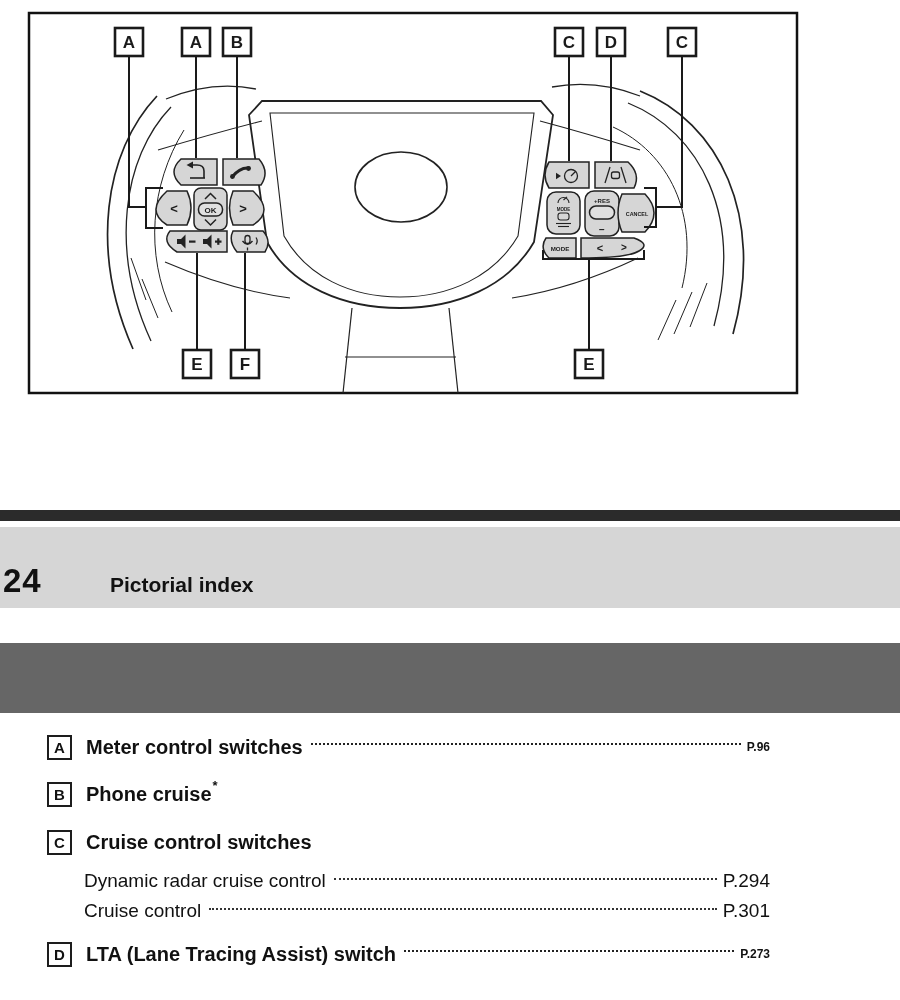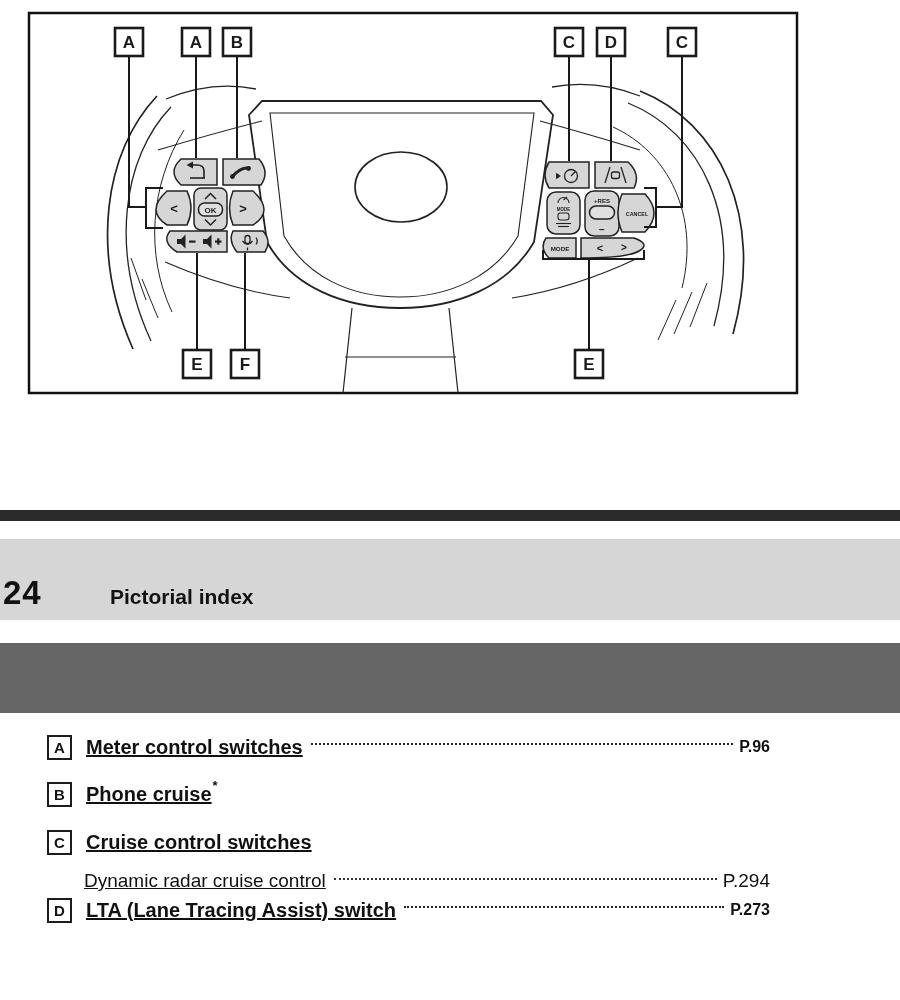--- a/index.html
+++ b/index.html
@@ -2,32 +2,32 @@
 <html><head>
 <meta charset="utf-8">
 <style>
   html,body{margin:0;padding:0;background:#ffffff;}
   body{width:900px;height:1000px;position:relative;font-family:"Liberation Sans",sans-serif;overflow:hidden;}
   .page{position:absolute;inset:0;background:#fff;}
   svg.figure{position:absolute;left:0;top:0;}
   svg text{font-family:"Liberation Sans",sans-serif;fill:#1a1a1a;}
 
   .rule{position:absolute;left:0;top:510px;width:900px;height:11px;background:#2b2b2b;}
-  .band-light{position:absolute;left:0;top:539px;width:900px;height:81px;background:#d6d6d6;}
+  .band-light{position:absolute;left:0;top:527px;width:900px;height:81px;background:#d6d6d6;}
   .pagenum{position:absolute;left:3px;bottom:8px;font-size:33px;font-weight:bold;color:#111;letter-spacing:1px;}
   .sec-title{position:absolute;left:110px;bottom:11px;font-size:21px;font-weight:bold;color:#111;}
   .band-dark{position:absolute;left:0;top:643px;width:900px;height:70px;background:#666666;}
 
   .index{position:absolute;left:47px;top:733px;width:723px;color:#111;}
   .irow{display:flex;align-items:center;height:28px;}
   .lbox{width:21px;height:21px;border:2.5px solid #1d1d1d;display:flex;align-items:center;justify-content:center;
         font-weight:bold;font-size:15px;margin-right:14px;flex:none;background:#fff;color:#111;}
-  .ilabel{font-size:20px;font-weight:bold;white-space:nowrap;text-decoration:underline;}
+  .ilabel{font-size:20px;font-weight:bold;white-space:nowrap;}
   .leader{flex:1;border-bottom:2.6px dotted #222;margin:0 6px 6px 8px;min-width:30px;}
-  .ipage{font-size:16px;font-weight:bold;white-space:nowrap;}
+  .ipage{font-size:12px;font-weight:bold;white-space:nowrap;}
   .sub{padding-left:37px;height:30px;}
   .sub .ilabel{font-weight:normal;font-size:19px;}
   .sub .leader{border-bottom:2px dotted #333;margin-bottom:5px;}
   .sub .ipage{font-weight:normal;font-size:19px;text-align:right;}
   sup.fn{font-size:13px;font-weight:bold;position:relative;top:-9px;margin-left:1px;}
   .mb-a{margin-bottom:19px}.mb-b{margin-bottom:20px}.mb-c{margin-bottom:10px}
   .mb-s1{}.mb-s2{margin-bottom:14px}
 </style>
 </head>
 <body>
@@ -239,20 +239,25 @@
       <span class="lbox">C</span>
       <span class="ilabel">Cruise control switches</span>
     </div>
 
     <div class="irow sub mb-s1">
       <span class="ilabel">Dynamic radar cruise control</span>
       <span class="leader"></span>
       <span class="ipage">P.294</span>
     </div>
 
+    <div class="irow sub mb-s2">
+      <span class="ilabel">Cruise control</span>
+      <span class="leader"></span>
+      <span class="ipage">P.301</span>
+    </div>
 
     <div class="irow">
       <span class="lbox">D</span>
       <span class="ilabel">LTA (Lane Tracing Assist) switch</span>
       <span class="leader"></span>
       <span class="ipage">P.273</span>
     </div>
 
   </div>
 </div>

